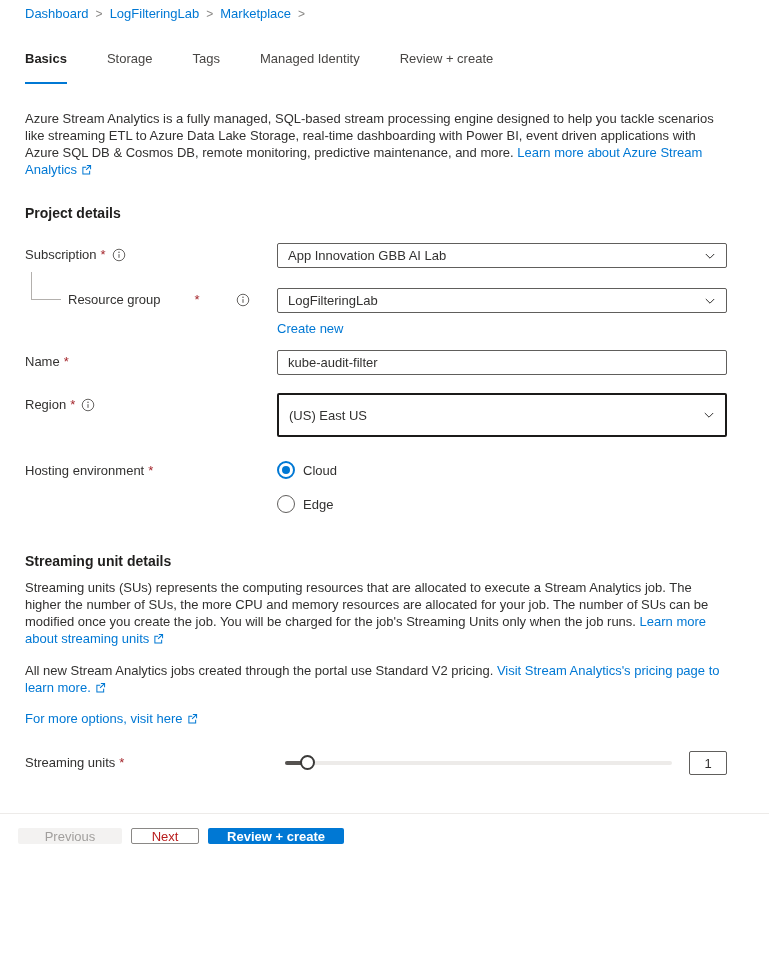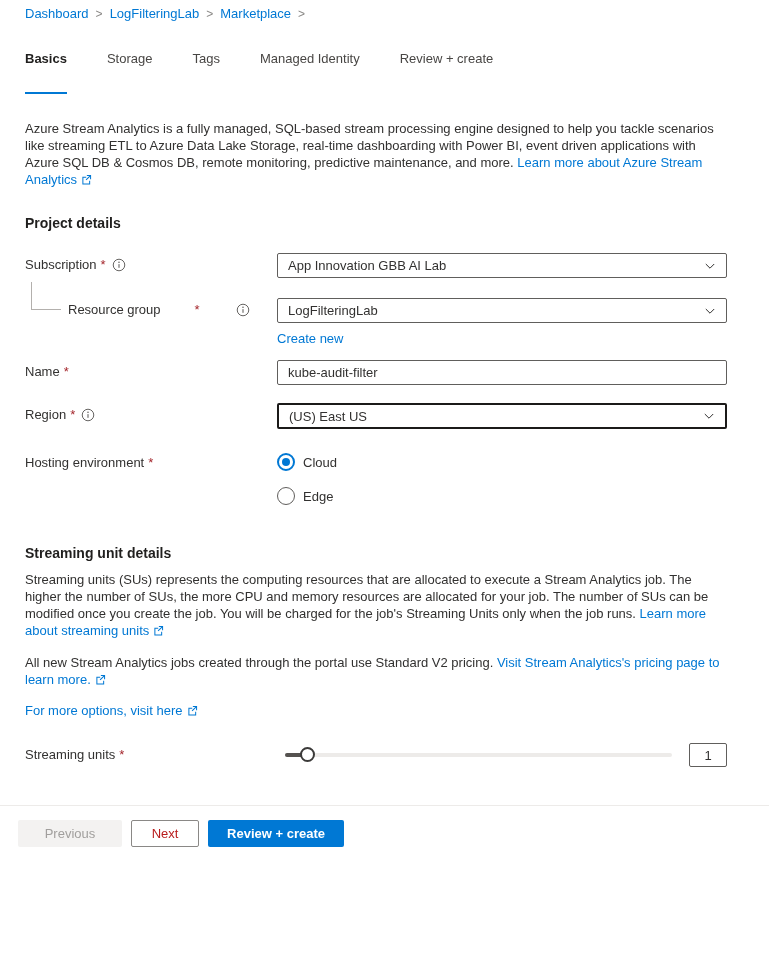--- a/index.html
+++ b/index.html
@@ -13,21 +13,21 @@
   .crumb { color:#0078d4; cursor:pointer; }
   .crumb-sep { color:#8a8886; margin:0 7px; font-size:12px; }
 
   
   .title-row { display:flex; align-items:center; margin-top:12px; }
   .page-title { font-size:24px; font-weight:bold; color:#201f1e; letter-spacing:-0.3px; }
   .more-btn { color:#605e5c; margin-left:34px; font-size:15px; cursor:pointer; line-height:10px; }
 
   
   .tabs { display:flex; margin-top:30px; }
-  .tab { margin-right:40px; padding-bottom:26px; color:#484644; cursor:pointer; border-bottom:2.5px solid transparent; }
+  .tab { margin-right:40px; padding-bottom:16px; color:#484644; cursor:pointer; border-bottom:2.5px solid transparent; }
   .tab.active { font-weight:bold; color:#201f1e; border-bottom-color:#0078d4; }
 
   .text-block { max-width:702px; line-height:17px; }
   .intro { margin-top:26px; }
 
   .section-heading { font-weight:bold; font-size:14px; color:#201f1e; }
   .h-project { margin-top:26px; }
   .h-instance { margin-top:30px; }
   .h-streaming { margin-top:40px; }
   .section-desc { margin-top:10px; }
@@ -50,21 +50,21 @@
   .row-su { margin-top:24px; }
 
   .indent-label { padding-left:43px;gap:30px; }
   .connector { position:absolute; left:6px; top:-16px; width:30px; height:28px;
                border-left:1px solid #b3b0ad; border-bottom:1px solid #b3b0ad; }
 
   
   .dropdown, .text-input { height:25px; border:1px solid #605e5c; border-radius:2px; background:#fff;
     display:flex; align-items:center; padding:0 10px; width:100%; }
   .dropdown { justify-content:space-between; cursor:pointer; }
-  .dropdown.focused { border:2px solid #1b1a19; height:26px; }
+  .dropdown.focused { border:2px solid #1b1a19; height:44px; }
   .chevron { color:#323130; display:inline-flex; }
   input.text-input { font-family:inherit; font-size:13px; color:#323130; outline:none; display:block; }
   .link-small { display:inline-block; margin-top:8px; }
 
   
   .radio-group { display:flex; flex-direction:column; gap:16px; padding-top:2px; }
   .radio-option { display:flex; align-items:center; gap:8px; cursor:pointer; width:max-content; }
   .radio { width:18px; height:18px; border-radius:50%; flex:none; position:relative; }
   .radio.on { border:2px solid #0078d4; }
   .radio.on::after { content:""; position:absolute; left:3px; top:3px; width:8px; height:8px;
@@ -80,21 +80,21 @@
   .slider-track { position:absolute; left:0; right:0; top:6px; height:4px; background:#edebe9; border-radius:2px; }
   .slider-fill { position:absolute; left:0; top:6px; width:24px; height:4px; background:#555250; border-radius:2px; }
   .slider-thumb { position:absolute; left:15px; top:0; width:15px; height:15px; background:#fff;
     border:2px solid #3b3a39; border-radius:50%; cursor:grab; }
   input.su-value { width:38px; height:24px; border:1px solid #605e5c; border-radius:2px; text-align:center;
     font-family:inherit; font-size:13px; color:#323130; margin-left:2px; }
 
   
   .footer-divider { border-top:1px solid #edebe9; margin-top:38px; }
   .footer { display:flex; gap:9px; padding:14px 0 0 18px; }
-  .btn { height:27px; font-size:13px; border-radius:2px; border:1px solid transparent;
+  .btn { height:16px; font-size:13px; border-radius:2px; border:1px solid transparent;
     display:flex; align-items:center; justify-content:center; cursor:pointer; font-family:inherit; }
   .btn-disabled { min-width:104px; background:#f3f2f1; color:#a19f9d; cursor:default; }
   .btn-secondary { min-width:68px; background:#fff; color:#b91c1c; border-color:#8a8886; font-weight:normal; }
   .btn-primary { min-width:136px; background:#0078d4; color:#fff; font-weight:bold; }
 </style>
 </head>
 <body>
 
 <div class="content">
 

